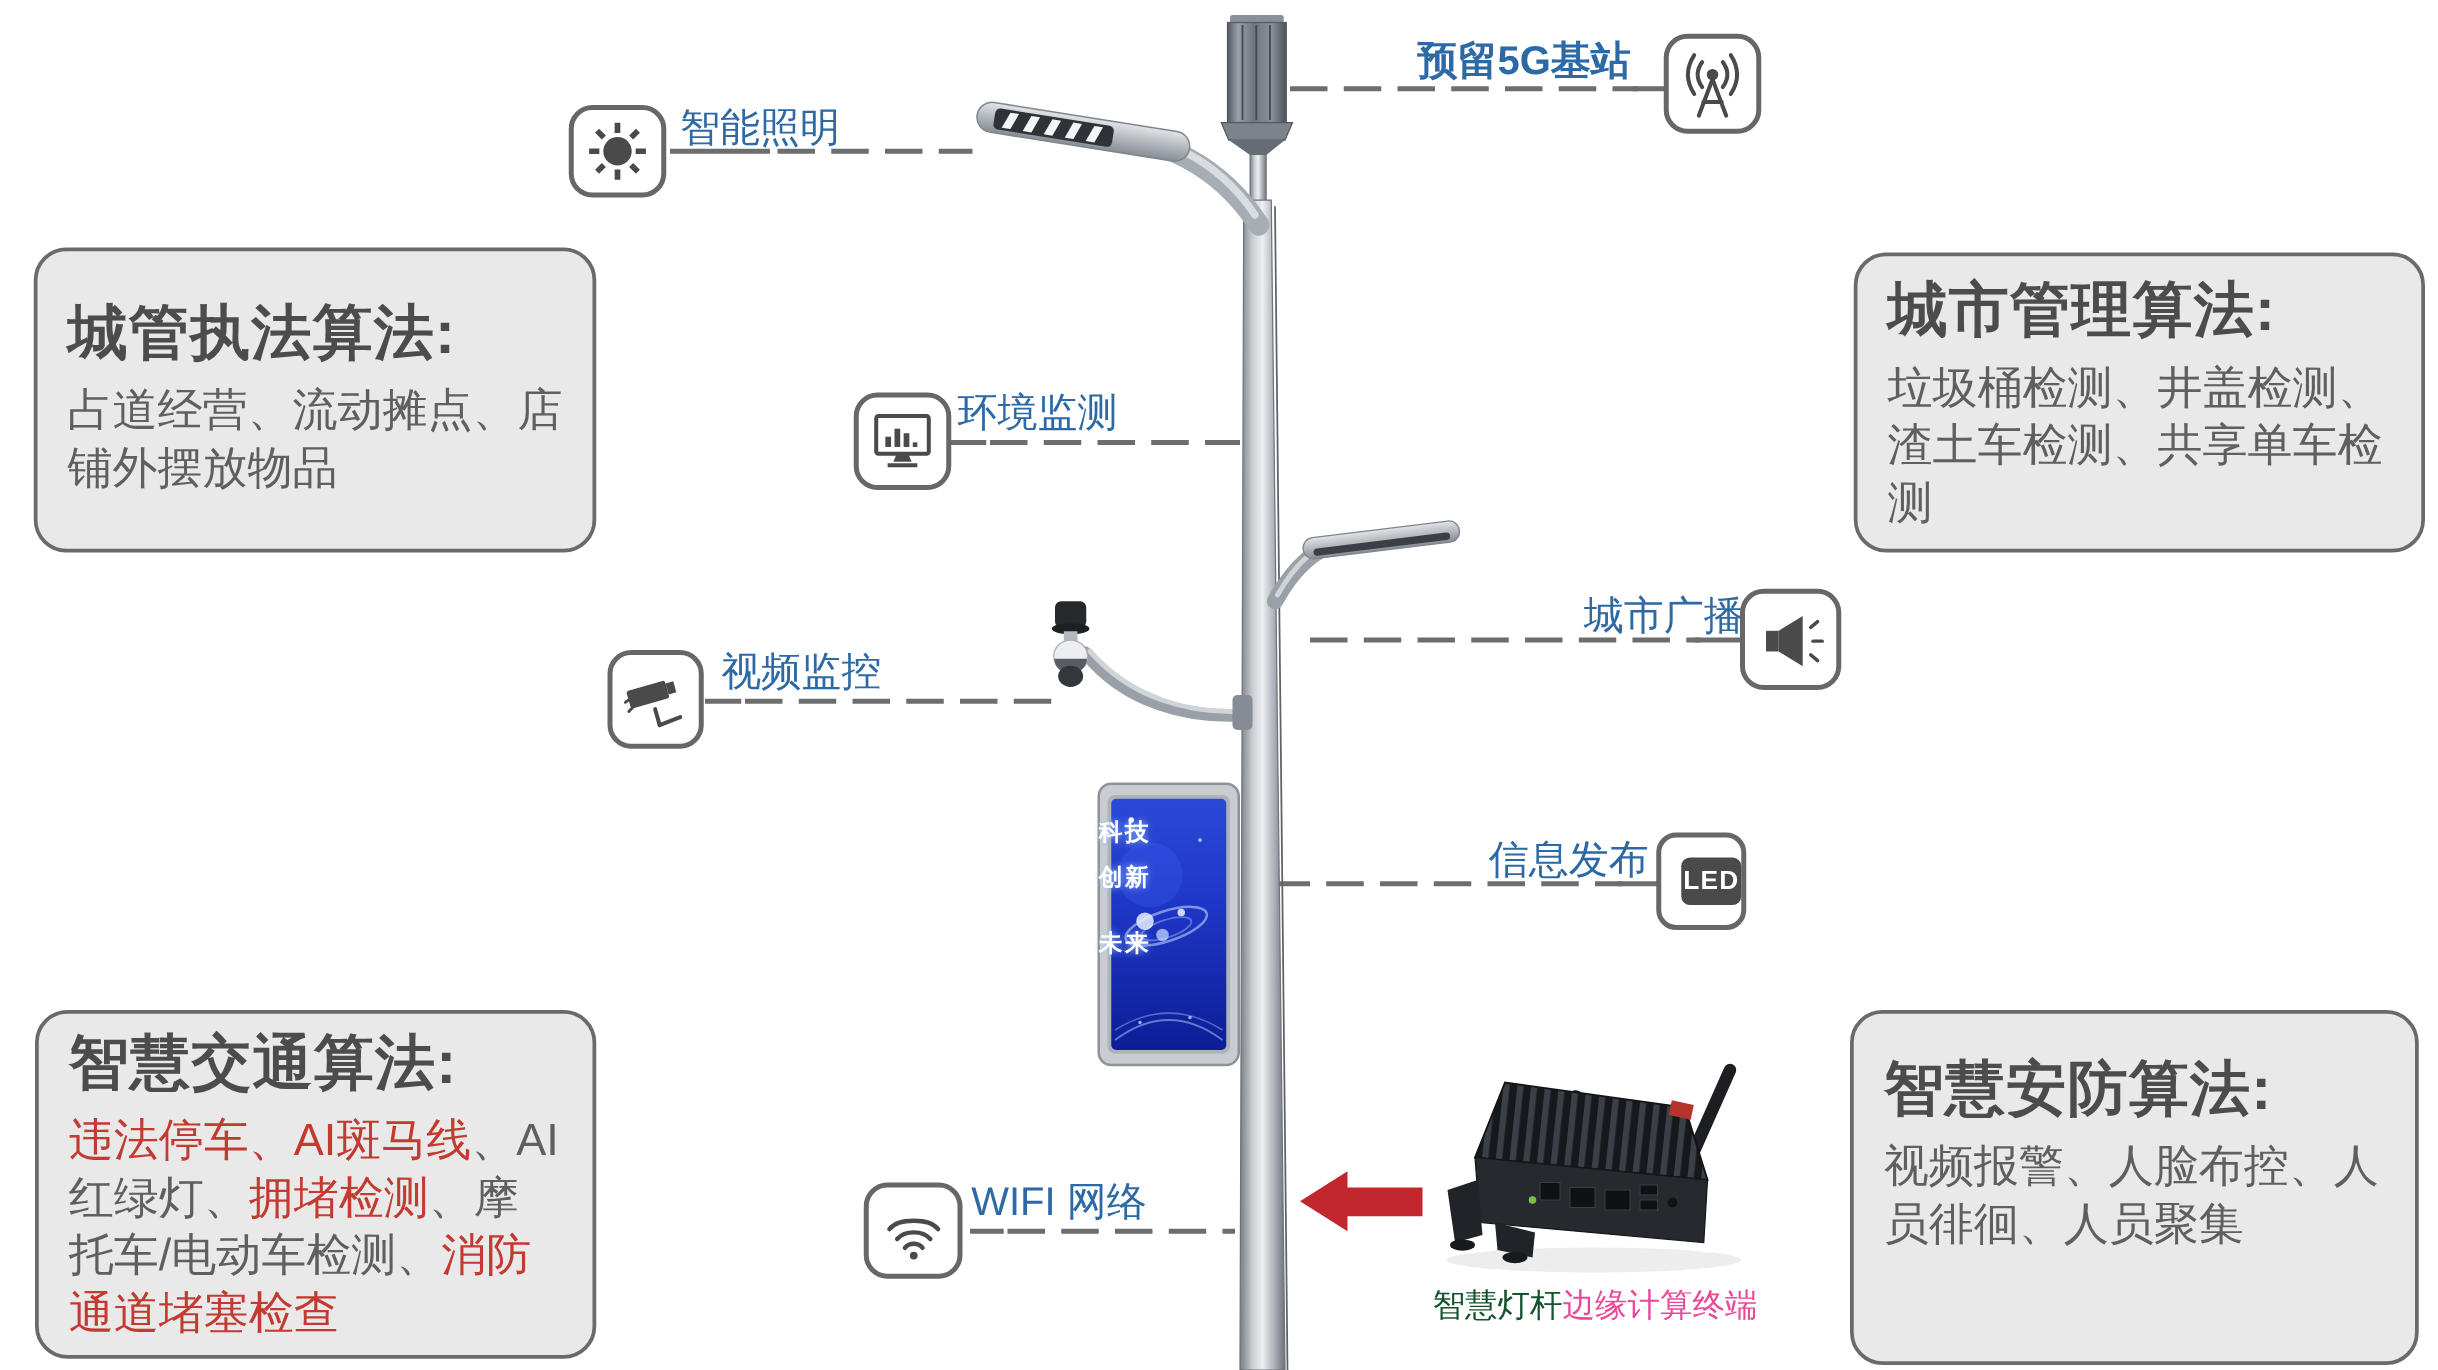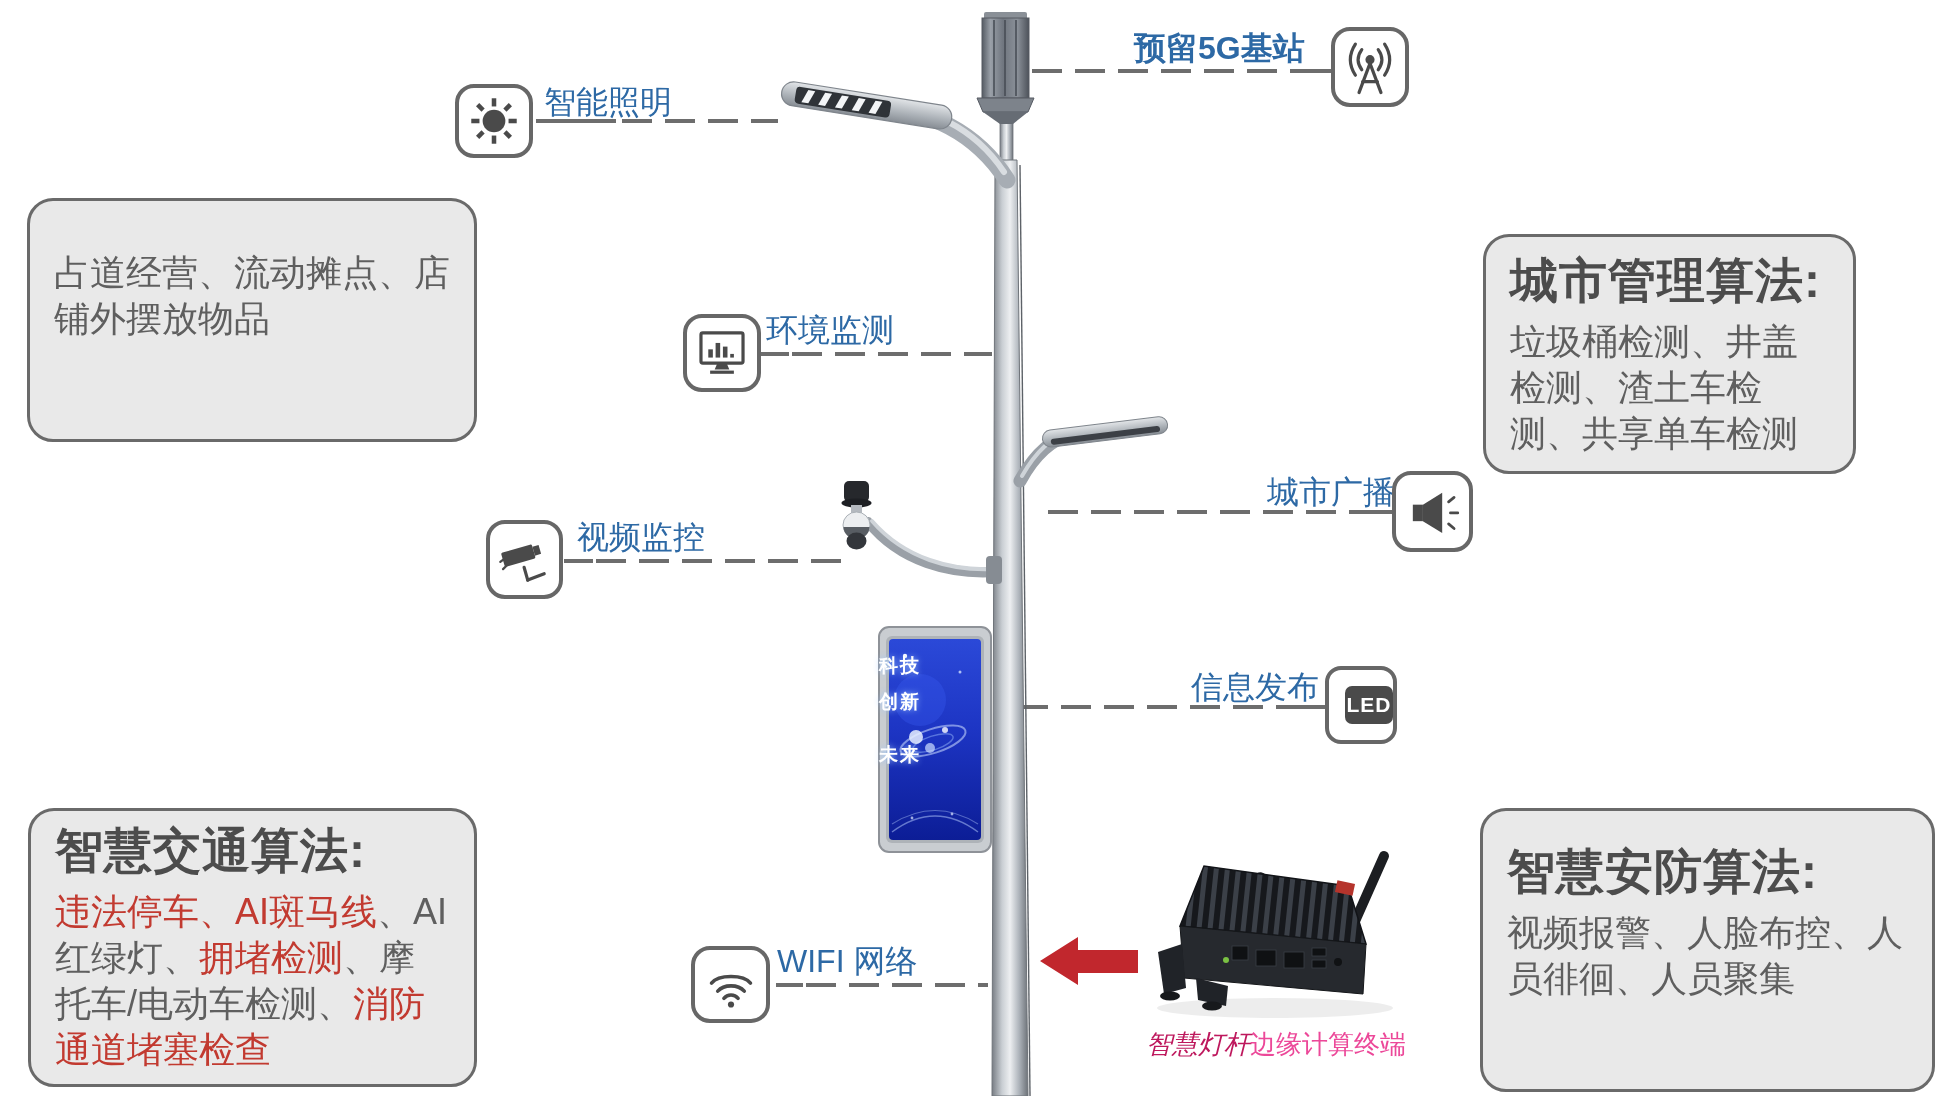--- a/index.html
+++ b/index.html
@@ -205,24 +205,25 @@
     </g>
 
     <polygon points="1040,961 1078,937 1078,950 1138,950 1138,973 1078,973 1078,985" style="fill:var(--arrow_red,#c1272d)"></polygon>
   </svg>
 
   <div class="led-line" style="top:653px;">科技</div>
   <div class="led-line" style="top:689px;">创新</div>
   <div class="led-line" style="top:742px;">未来</div>
 
   <div class="info-box" style="left:27px;top:198px;width:450px;height:244px;padding-top:38px;">
+    <div class="box-title">城管执法算法:</div>
     <div class="box-body">占道经营、流动摊点、店铺外摆放物品</div>
   </div>
 
-  <div class="info-box" style="left:1483px;top:202px;width:373px;height:240px;padding-top:16px;margin-top:32px;">
+  <div class="info-box" style="left:1483px;top:202px;width:457px;height:240px;padding-top:16px;">
     <div class="box-title">城市管理算法:</div>
     <div class="box-body">垃圾桶检测、井盖检测、渣土车检测、共享单车检测</div>
   </div>
 
   <div class="info-box" style="left:28px;top:808px;width:449px;height:279px;padding-top:12px;">
     <div class="box-title">智慧交通算法:</div>
     <div class="box-body"><span style="color: rgb(194, 58, 48);">违法停车、</span><span style="color: rgb(194, 58, 48);">AI斑马线</span><span style="color: rgb(95, 95, 95);">、</span><span style="color: rgb(95, 95, 95);">AI红绿灯、</span><span style="color: rgb(194, 58, 48);">拥堵检测</span><span style="color: rgb(95, 95, 95);">、</span><span style="color: rgb(95, 95, 95);">摩托车/电动车检测、</span><span style="color: rgb(194, 58, 48);">消防通道堵塞检查</span></div>
   </div>
 
   <div class="info-box" style="left:1480px;top:808px;width:455px;height:284px;padding-top:33px;">
@@ -318,15 +319,15 @@
     <svg width="64" height="62" viewBox="0 0 72 70">
       <g stroke="#4a4a4a" stroke-width="4" fill="none" stroke-linecap="round">
         <path d="M14,33 C22,23 50,23 58,33"></path>
         <path d="M21,42 C28,34 44,34 51,42"></path>
         <path d="M28,50 C32,45 40,45 44,50"></path>
       </g>
       <circle cx="36" cy="57" r="3.5" fill="#4a4a4a"></circle>
     </svg>
   </div>
 
-  <div class="device-caption"><span style="color: #be185d; font-style: italic;">智慧灯杆</span><span style="color: #ec4899;">边缘计算终端</span></div>
+  <div class="device-caption"><span style="color: #14532d;">智慧灯杆</span><span style="color: #ec4899;">边缘计算终端</span></div>
 
 </div>
 
 </body></html>

